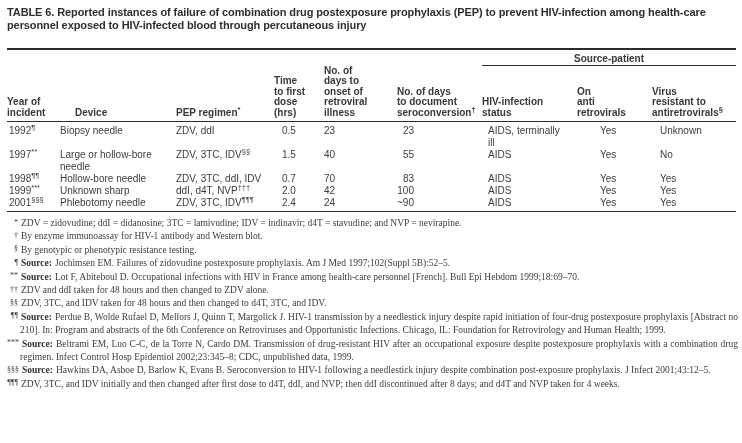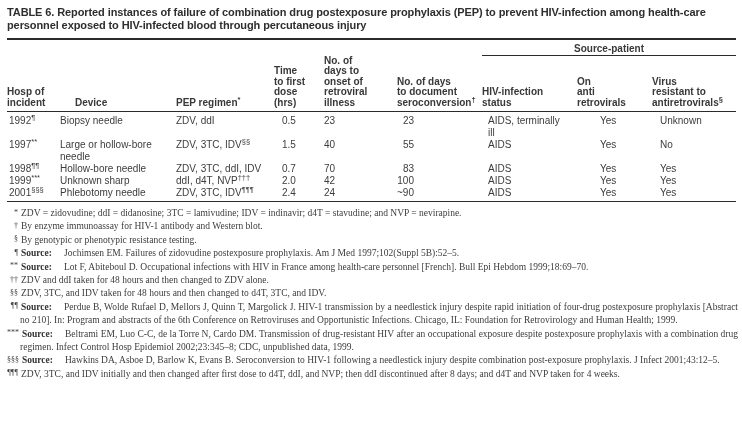--- a/index.html
+++ b/index.html
@@ -13,21 +13,21 @@
 
   
   .title {
     font-size: 11px; font-weight: bold; line-height: 13px;
     color: #2e2e2e; letter-spacing: -0.1px; margin: 0 0 2px 0; width: 730px;
   }
 
   
   table.pep {
     width: 729px; border-collapse: collapse; table-layout: fixed;
-    border-top: 2px solid #2b2b2b; margin-top: 6px;
+    border-top: 2px solid #2b2b2b; margin-top: 16px;
   }
   col.c1 { width: 52px; }  col.c2 { width: 117px; } col.c3 { width: 98px; }
   col.c4 { width: 50px; }  col.c5 { width: 73px; }  col.c6 { width: 85px; }
   col.c7 { width: 95px; }  col.c8 { width: 75px; }  col.c9 { width: 84px; }
 
   thead th {
     font-size: 10px; line-height: 10.5px; font-weight: bold; color: #383838;
     vertical-align: bottom; padding: 0 0 3px 0;
     border-bottom: 1.5px solid #2b2b2b;
   }
@@ -68,21 +68,21 @@
     font-size: 9.5px; line-height: 13.4px; color: #3c3c3c;
     padding-left: 13px; text-indent: -13px; margin: 0; font-family: Liberation Serif, serif;
   }
   .fn.justify { text-align: justify; }
   .fn-marker {
     display: inline-block; min-width: 11px; text-align: right; text-indent: 0;
     font-size: 8px; position: relative; top: -1.5px; margin-right: 3px;
     white-space: nowrap;
   }
   .fn-bold { font-weight: bold; color: #333333; }
-  .fn-bold:not(:empty) { margin-right: 12px; }
+  .fn-bold:not(:empty) { margin-right: 3px; }
 </style>
 </head>
 <body>
 
 <div class="page">
 
   <p class="title">TABLE 6. Reported instances of failure of combination drug postexposure prophylaxis (PEP) to prevent HIV-infection among health-care personnel exposed to HIV-infected blood through percutaneous injury</p>
 
   <table class="pep">
     <colgroup>
@@ -95,21 +95,21 @@
         <col class="c7">
         <col class="c8">
         <col class="c9">
     </colgroup>
     <thead>
       <tr class="group-row">
         <th colspan="6"></th>
         <th colspan="3" class="sp-group">Source-patient</th>
       </tr>
       <tr>
-        <th class="al"><span class="ml">Hosp of
+        <th class="al"><span class="ml">Year of
 incident</span></th>
         <th class="h-device"><span class="ml">Device</span></th>
         <th class="ac"><span class="ml">PEP regimen</span><sup class="tbl">*</sup></th>
         <th class="ac"><span class="ml">Time
 to first
 dose
 (hrs)</span></th>
         <th class="ac"><span class="ml">No. of
 days to
 onset of

